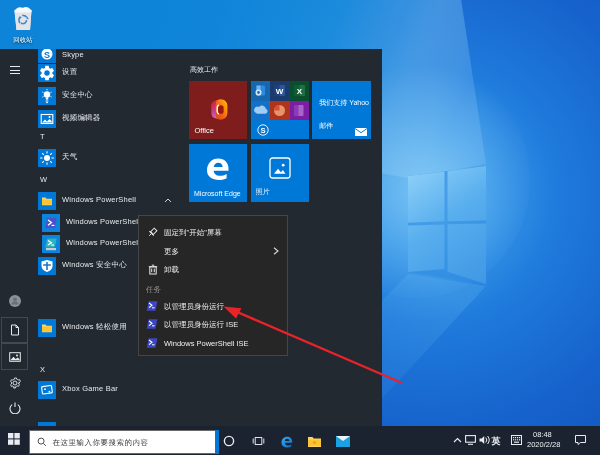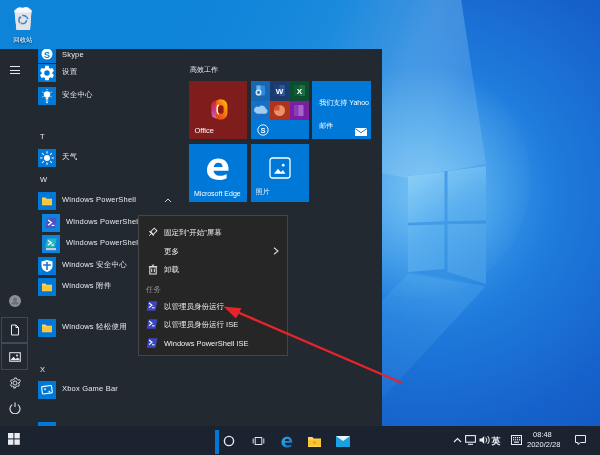--- a/index.html
+++ b/index.html
@@ -139,20 +139,28 @@
               <line x1="13.6" y1="5" x2="12.5" y2="5.6"></line>
               <line x1="4.4" y1="10" x2="5.5" y2="9.4"></line>
               <line x1="13.6" y1="10" x2="12.5" y2="9.4"></line>
             </g>
             <path d="M7.8 10.4 h2.4 v2.2 h-2.4z" fill="#fff"></path>
             <line x1="7.7" y1="14" x2="10.3" y2="14" stroke="#fff" stroke-width="1"></line>
             <line x1="8" y1="15.6" x2="10" y2="15.6" stroke="#fff" stroke-width="0.9"></line>
           </svg></div>
         <div class="tx">安全中心</div>
       </div>
+  <div class="row" style="top:61px">
+        <div class="ic"><svg width="18" height="18" viewBox="0 0 18 18">
+            <rect x="3.2" y="4.5" width="11.6" height="9" fill="none" stroke="#fff" stroke-width="1.1"></rect>
+            <path d="M4 12.5 l3-3 2 2 2.5-2.5 2.3 2.3v1.2h-9.8z" fill="#fff"></path>
+            <circle cx="11.5" cy="7" r="1" fill="#fff"></circle>
+          </svg></div>
+        <div class="tx">视频编辑器</div>
+      </div>
   <div class="hdr" style="top:83px">T</div>
   <div class="row" style="top:100px">
         <div class="ic"><svg width="18" height="18" viewBox="0 0 18 18">
             <circle cx="9" cy="9" r="3" fill="#fff"></circle>
             <g stroke="#fff" stroke-width="1.1">
               <line x1="9" y1="2.2" x2="9" y2="4.4"></line>
               <line x1="9" y1="13.6" x2="9" y2="15.8"></line>
               <line x1="2.2" y1="9" x2="4.4" y2="9"></line>
               <line x1="13.6" y1="9" x2="15.8" y2="9"></line>
               <line x1="4.2" y1="4.2" x2="5.8" y2="5.8"></line>
@@ -192,27 +200,20 @@
             <rect x="4" y="13" width="10" height="2.2" fill="#c8cdd2"></rect>
           </svg></div>
         <div class="tx" style="left:66px">Windows PowerShell</div>
       </div>
   <div class="row" style="top:207.5px">
         <div class="ic"><svg width="18" height="18" viewBox="0 0 18 18">
             <path d="M9 3 l5.5 1.6 v4.2 c0 3.2-2.4 5.3-5.5 6.2 -3.1-.9-5.5-3-5.5-6.2 V4.6z" fill="#fff"></path>
             <path d="M9 5 v8 M5.2 8 h7.6" stroke="#1d74c8" stroke-width="1.6"></path>
           </svg></div>
         <div class="tx">Windows 安全中心</div>
-      </div>
-  <div class="row" style="top:228.5px">
-        <div class="ic"><svg width="18" height="18" viewBox="0 0 18 18">
-            <path d="M4 5.5 h3.5 l1 1.2 H14 v6.5 H4z" fill="#ffd45e"></path>
-            <path d="M4 7.5 h10 v5.2 H4z" fill="#fbc434"></path>
-          </svg></div>
-        <div class="tx">Windows 附件</div>
       </div>
   <div class="row" style="top:270px">
         <div class="ic"><svg width="18" height="18" viewBox="0 0 18 18">
             <path d="M4 5.5 h3.5 l1 1.2 H14 v6.5 H4z" fill="#ffd45e"></path>
             <path d="M4 7.5 h10 v5.2 H4z" fill="#fbc434"></path>
           </svg></div>
         <div class="tx">Windows 轻松使用</div>
       </div>
   <div class="hdr" style="top:316px">X</div>
   <div class="row" style="top:332px">
@@ -362,20 +363,27 @@
   <polygon points="223.5,306.5 241.5,308.3 236,318.6" fill="#e8232a"></polygon>
 </svg>
 
 <div id="bar">
   <svg class="abs" width="12" height="12" viewBox="0 0 12 12" style="left:7.5px;top:7px">
     <rect x="0" y="0" width="5.4" height="5.4" fill="#e9edf1"></rect>
         <rect x="6.4" y="0" width="5.4" height="5.4" fill="#e9edf1"></rect>
     <rect x="0" y="6.4" width="5.4" height="5.4" fill="#e9edf1"></rect>
         <rect x="6.4" y="6.4" width="5.4" height="5.4" fill="#e9edf1"></rect>
   </svg>
+  <div id="sbox">
+    <svg class="abs" width="10" height="10" viewBox="0 0 11 11" style="left:7.5px;top:6.5px">
+          <circle cx="4.5" cy="4.5" r="3.3" fill="none" stroke="#4f4f4f" stroke-width="1.1"></circle>
+          <line x1="7" y1="7" x2="9.8" y2="9.8" stroke="#4f4f4f" stroke-width="1.1"></line>
+        </svg>
+    <span>在这里输入你要搜索的内容</span>
+  </div>
   <div class="abs" style="left:215px;top:3.5px;width:3.5px;height:24px;background:#0078d7"></div>
   <svg class="abs" width="12" height="12" viewBox="0 0 12 12" style="left:223px;top:9px">
         <circle cx="6" cy="6" r="4.6" fill="none" stroke="#e8ecf0" stroke-width="1.4"></circle>
       </svg>
   <svg class="abs" width="13" height="12" viewBox="0 0 13 12" style="left:252px;top:9px">
         <g fill="none" stroke="#dfe5ea" stroke-width="1">
           <rect x="3.2" y="2.5" width="6.6" height="7"></rect>
           <line x1="1.2" y1="3.5" x2="1.2" y2="8.5"></line>
           <line x1="11.8" y1="3.5" x2="11.8" y2="8.5"></line>
         </g>

